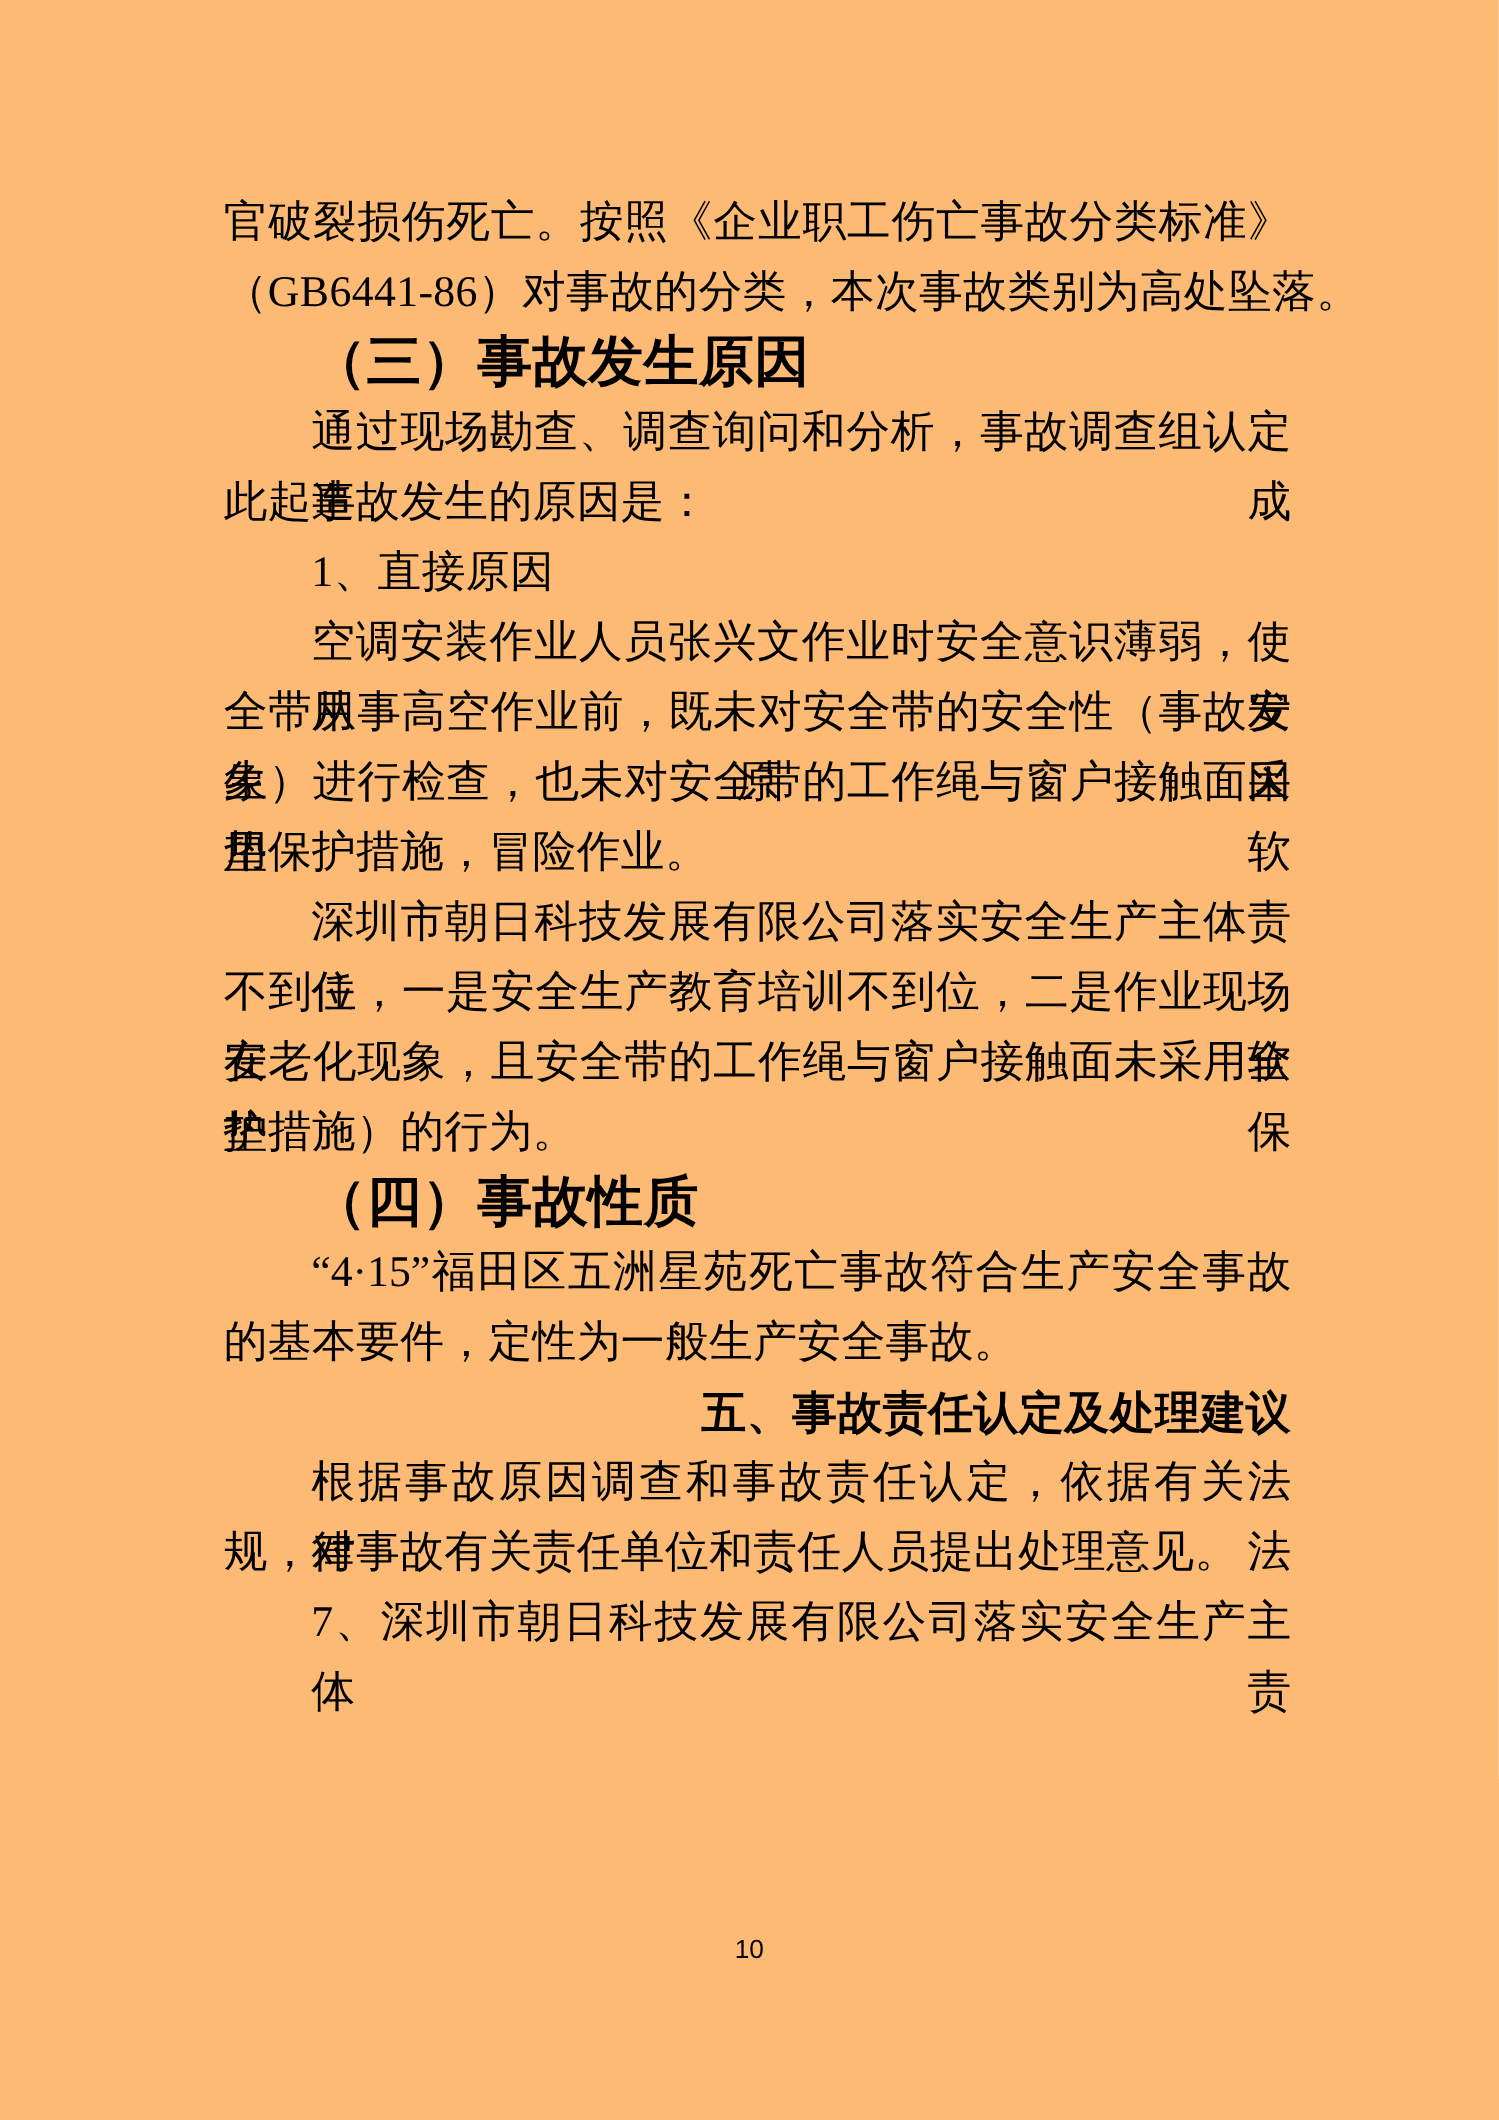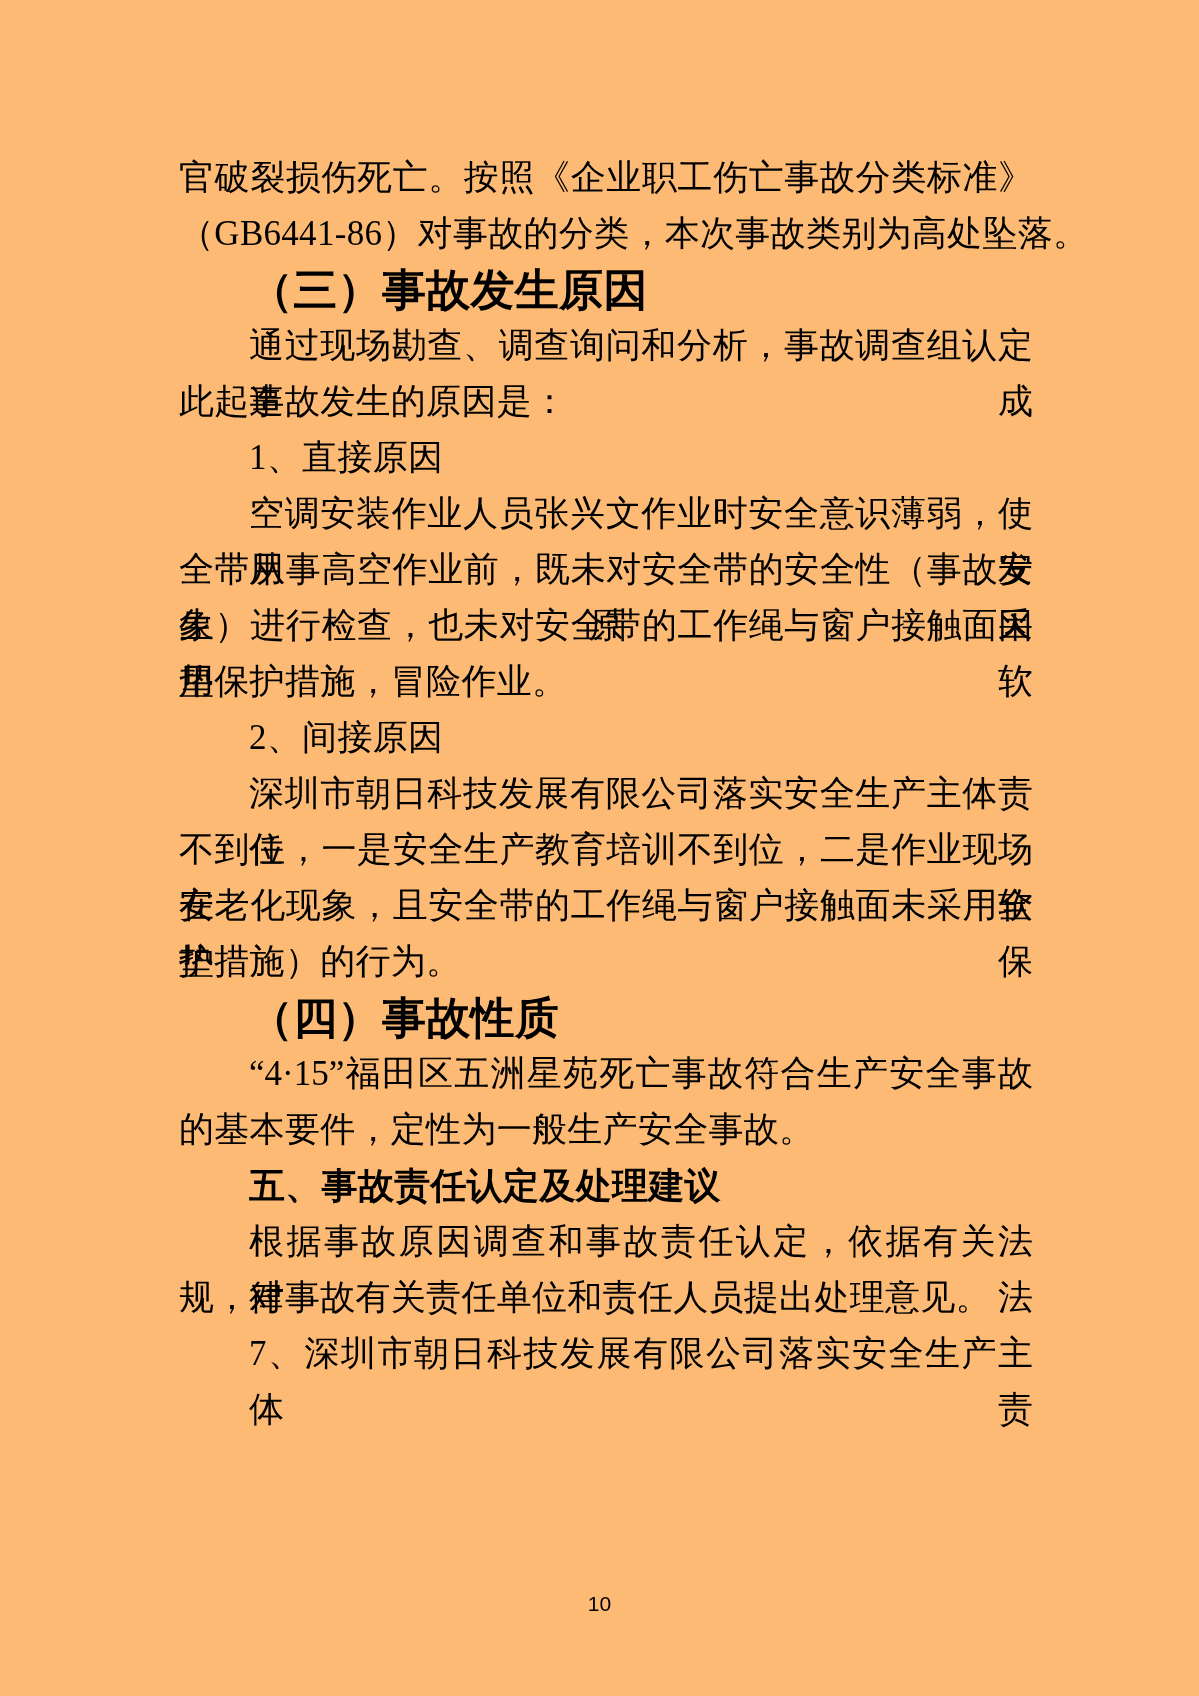--- a/index.html
+++ b/index.html
@@ -46,49 +46,48 @@
   }
   .line.sub-heading {
     font-family: "Liberation Sans", sans-serif;
     font-weight: 700;
     font-size: 44px;
   }
   .line.section-heading {
     font-family: "Liberation Sans", sans-serif;
     font-weight: 700;
     font-size: 36px;
+    text-align: right;
   }
   .page-footer {
     position: absolute;
     left: 0;
     right: 0;
     top: 1548px;
     text-align: center;
     font-family: "Liberation Sans", sans-serif;
     font-size: 21px;
     color: #000000;
-    margin-top: 44px;
   }
 </style>
 </head>
 <body>
 
 <div class="doc-page">
   <div class="doc-body">
       <div class="line body fill">官破裂损伤死亡。按照《企业职工伤亡事故分类标准》</div>
       <div class="line body">（GB6441-86）对事故的分类，本次事故类别为高处坠落。</div>
       <div class="line sub-heading indent">（三）事故发生原因</div>
       <div class="line body indent fill">通过现场勘查、调查询问和分析，事故调查组认定造成</div>
       <div class="line body">此起事故发生的原因是：</div>
       <div class="line body indent">1、直接原因</div>
       <div class="line body indent fill">空调安装作业人员张兴文作业时安全意识薄弱，使用安</div>
       <div class="line body fill">全带从事高空作业前，既未对安全带的安全性（事故发生原因</div>
       <div class="line body fill">象）进行检查，也未对安全带的工作绳与窗户接触面采用软</div>
       <div class="line body">垫保护措施，冒险作业。</div>
-      <div class="line body indent">2、间接原因</div>
       <div class="line body indent fill">深圳市朝日科技发展有限公司落实安全生产主体责任</div>
       <div class="line body fill">不到位，一是安全生产教育培训不到位，二是作业现场安全</div>
       <div class="line body fill">在老化现象，且安全带的工作绳与窗户接触面未采用软垫保</div>
       <div class="line body">护措施）的行为。</div>
       <div class="line sub-heading indent">（四）事故性质</div>
       <div class="line body indent fill">“4·15”福田区五洲星苑死亡事故符合生产安全事故</div>
       <div class="line body">的基本要件，定性为一般生产安全事故。</div>
       <div class="line section-heading indent">五、事故责任认定及处理建议</div>
       <div class="line body indent fill">根据事故原因调查和事故责任认定，依据有关法律、法</div>
       <div class="line body">规，对事故有关责任单位和责任人员提出处理意见。</div>

